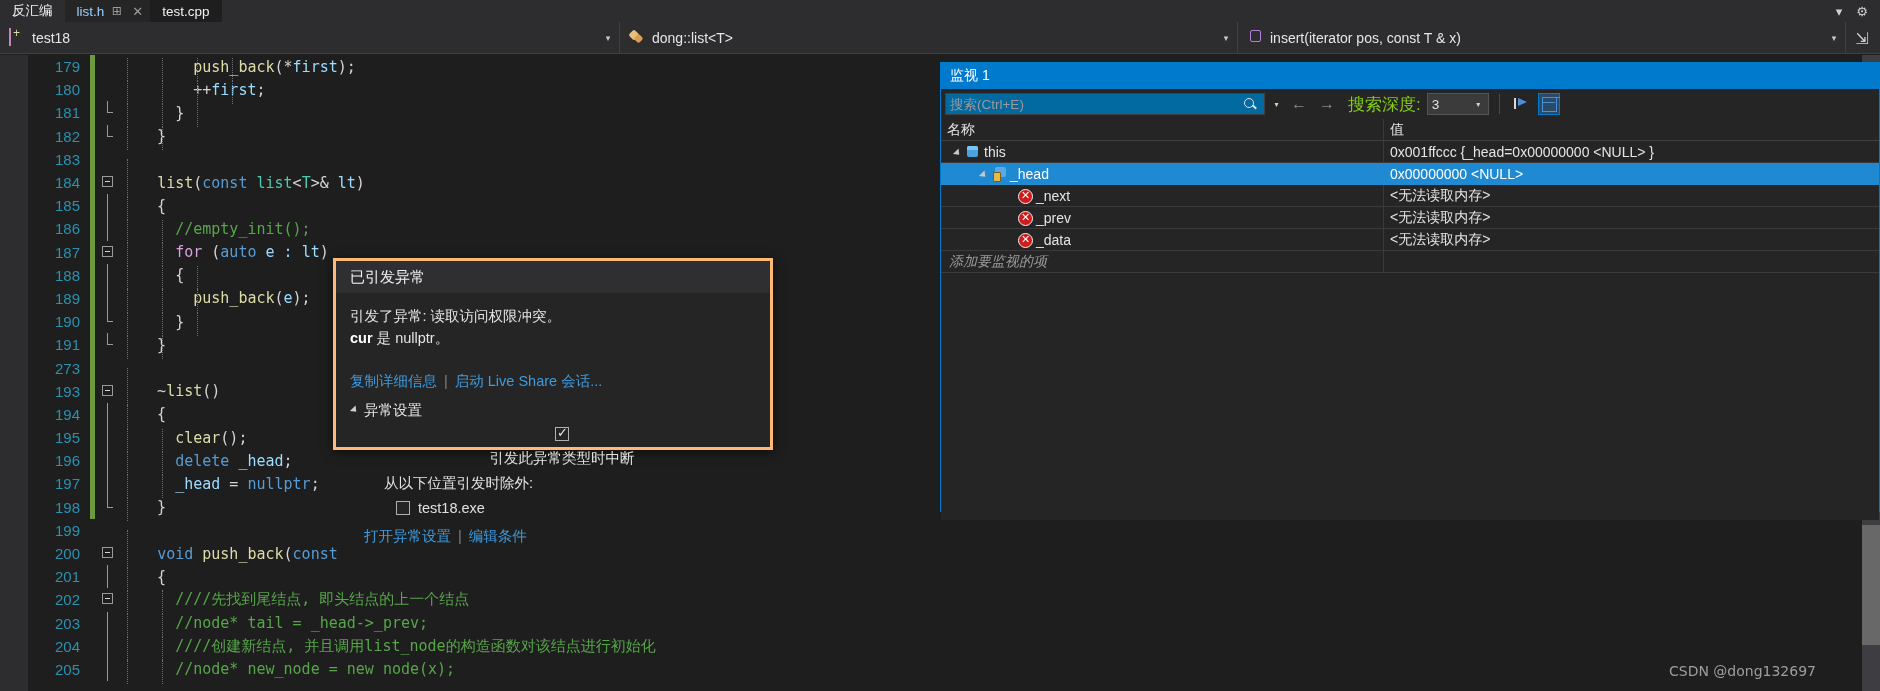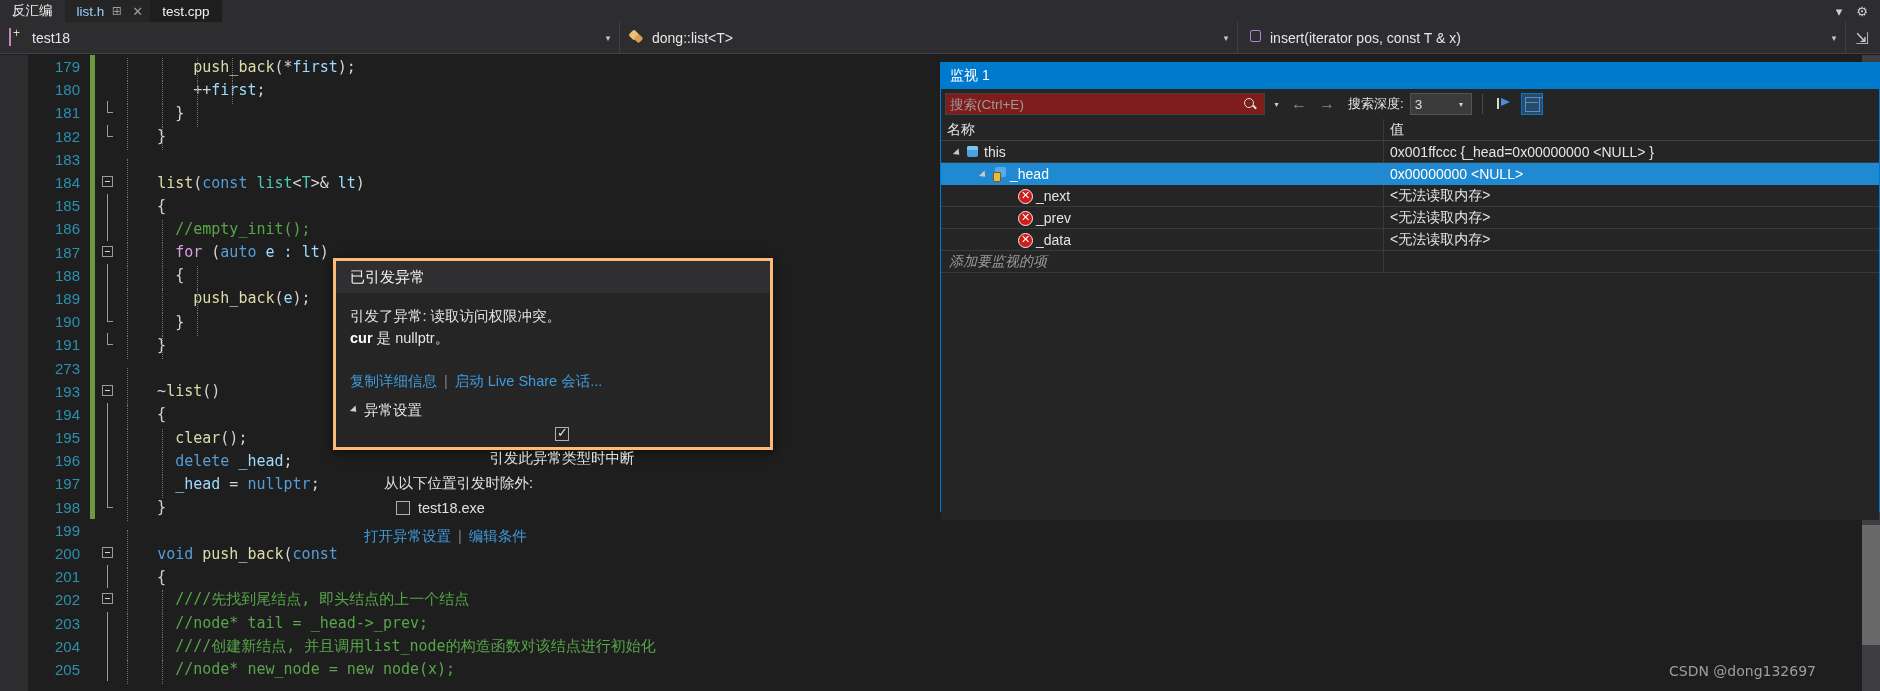--- a/index.html
+++ b/index.html
@@ -202,42 +202,42 @@
   }
   .watch-title {
     height: 26px; background: #007acc; display: flex; align-items: center;
     padding: 0 9px; color: #ffffff; font-size: 14px;
   }
   .watch-toolbar {
     height: 30px; background: #252526; display: flex; align-items: center;
     padding: 0 4px; gap: 6px;
   }
   .search-wrap {
-    width: 320px; height: 22px; background: #7f1d1d; border: 1px solid #3f3f46;
+    width: 320px; height: 22px; background: #0369a1; border: 1px solid #3f3f46;
     display: flex; align-items: center; padding: 4px 4px;
   }
   .search-wrap input {
     flex: 1; background: transparent; border: 0; outline: none;
     color: #d4d4d4; font-size: 13.5px; font-family: "Liberation Sans", sans-serif;
   }
   .search-wrap input::placeholder { color: #9a9a9a; }
   .magnifier {
     width: 15px; height: 15px; position: relative; flex: 0 0 15px; margin-right: 2px;
   }
   .magnifier::before {
     content: ""; position: absolute; left: 1px; top: 1px; width: 8px; height: 8px;
     border: 1.6px solid #e0e0e0; border-radius: 50%;
   }
   .magnifier::after {
     content: ""; position: absolute; left: 9px; top: 9px; width: 5px; height: 1.8px;
     background: #e0e0e0; transform: rotate(45deg);
   }
   .tb-caret { color: #d0d0d0; font-size: 8px; width: 11px; text-align: center; }
   .arrow-btn { color: #8b8b8b; font-size: 16px; width: 22px; text-align: center; }
-  .depth-label { color: #e5e5e5; font-size: 13px; margin-left: 4px; }
+  .depth-label { color: #84cc16; font-size: 17px; margin-left: 4px; }
   .depth-box {
     width: 62px; height: 22px; background: #3b3b3c; border: 1px solid #555;
     display: flex; align-items: center; padding: 0 4px; color: #e0e0e0; font-size: 13.5px;
   }
   .depth-box .v { flex: 1; }
   .tb-div { width: 1px; height: 20px; background: #4a4a4a; margin: 0 4px; }
   .tb-icon {
     width: 22px; height: 22px; display: flex; align-items: center;
     justify-content: center; color: #e0e0e0; font-size: 14px; position: relative;
   }

